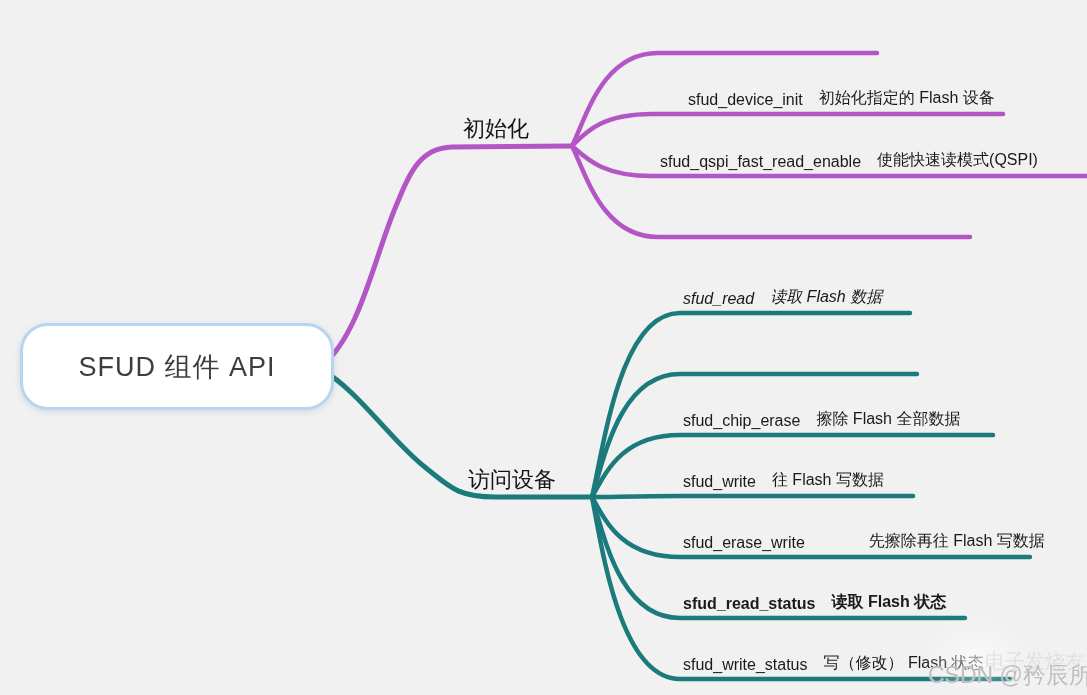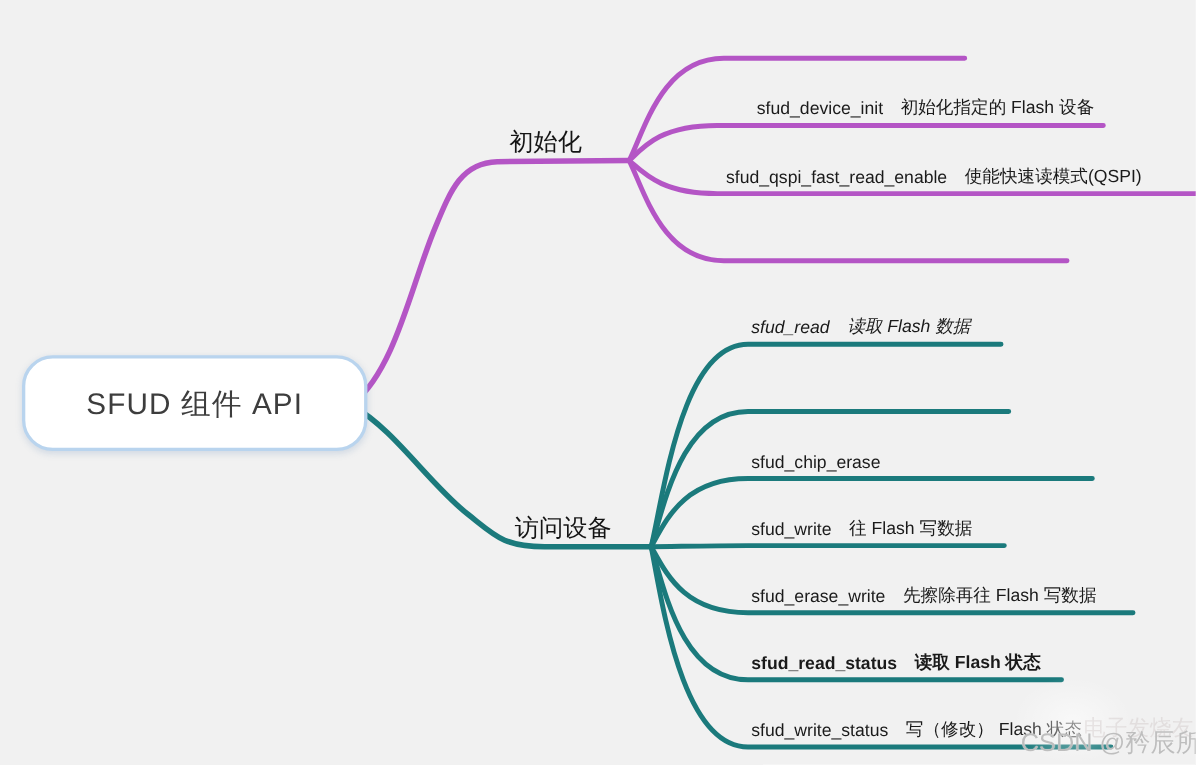--- a/index.html
+++ b/index.html
@@ -44,21 +44,21 @@
   }
   .leaf .fn{font-size:16px;color:#1a1a1a;}
   .leaf .desc{font-size:16px;color:#1a1a1a;margin-left:16px;}
 
   
   .leaf.t{left:660px;}
   #leaf-t0{top:24px;}  #leaf-t1{top:85px;margin-left:28px;}  #leaf-t2{top:147px;}  #leaf-t3{top:208px;}
   
   .leaf.b{left:683px;}
   #leaf-b0{top:284px;font-style:italic;} #leaf-b1{top:345px;} #leaf-b2{top:406px;}
-  #leaf-b3{top:467px;} #leaf-b4{top:528px;} #leaf-b5{top:589px;font-weight:bold;} #leaf-b6{top:650px;}
+  #leaf-b3{top:467px;} #leaf-b4{top:528px;gap:48px;} #leaf-b5{top:589px;font-weight:bold;} #leaf-b6{top:650px;}
 
   .watermark{
     position:absolute;left:928px;top:660px;z-index:3;
     font-size:23px;
     color:rgba(185,185,185,0.92);
     text-shadow:0 0 1px rgba(255,255,255,0.8);
     white-space:nowrap;
   }
   .watermark-faint{
     position:absolute;left:985px;top:648px;z-index:2;
@@ -108,20 +108,21 @@
     <span class="fn">sfud_qspi_fast_read_enable</span>
     <span class="desc">使能快速读模式(QSPI)</span>
   </div>
 
   <div class="leaf b" id="leaf-b0">
     <span class="fn">sfud_read</span>
     <span class="desc">读取 Flash 数据</span>
   </div>
   <div class="leaf b" id="leaf-b2">
     <span class="fn">sfud_chip_erase</span>
+    <span class="desc">擦除 Flash 全部数据</span>
   </div>
   <div class="leaf b" id="leaf-b3">
     <span class="fn">sfud_write</span>
     <span class="desc">往 Flash 写数据</span>
   </div>
   <div class="leaf b" id="leaf-b4">
     <span class="fn">sfud_erase_write</span>
     <span class="desc">先擦除再往 Flash 写数据</span>
   </div>
   <div class="leaf b" id="leaf-b5">

